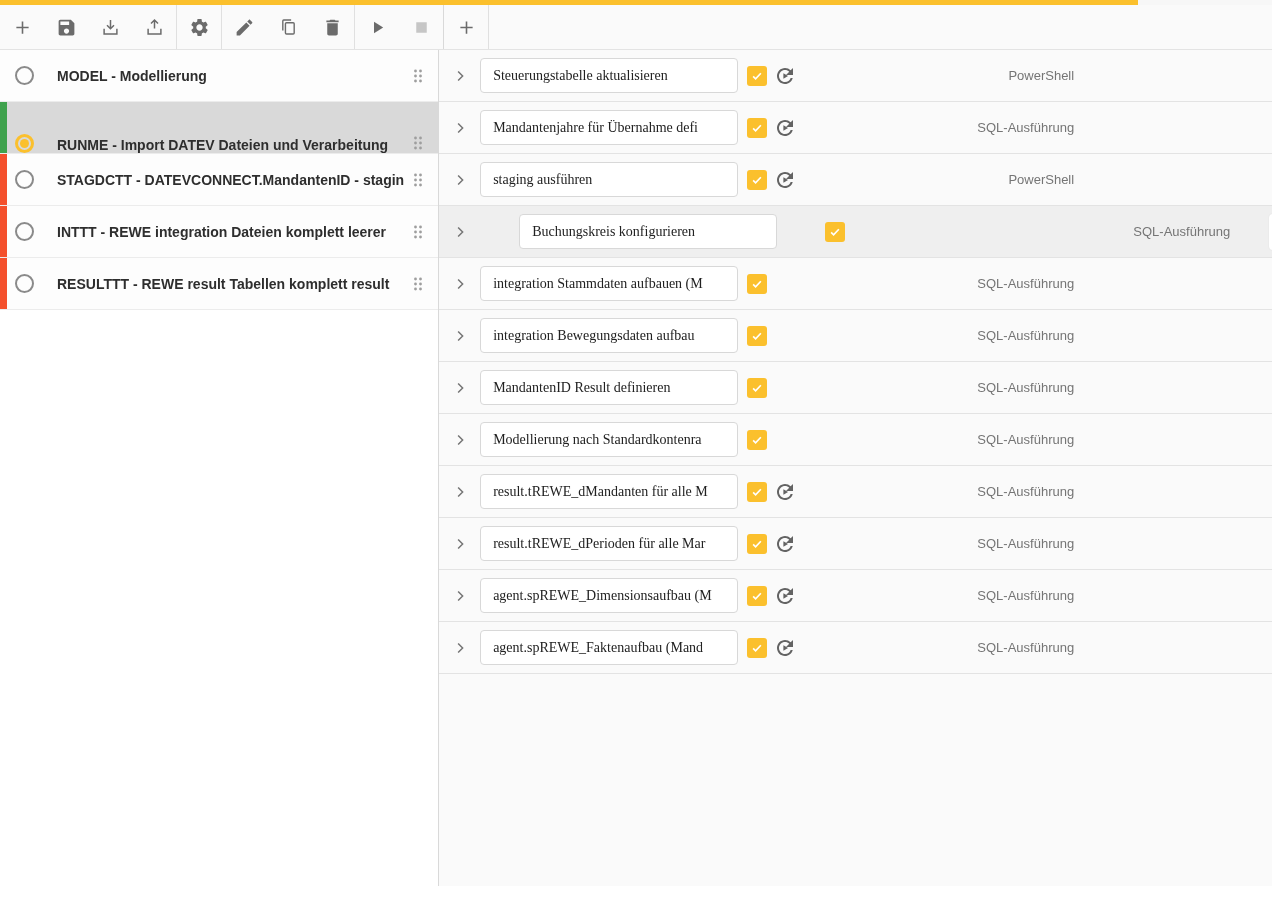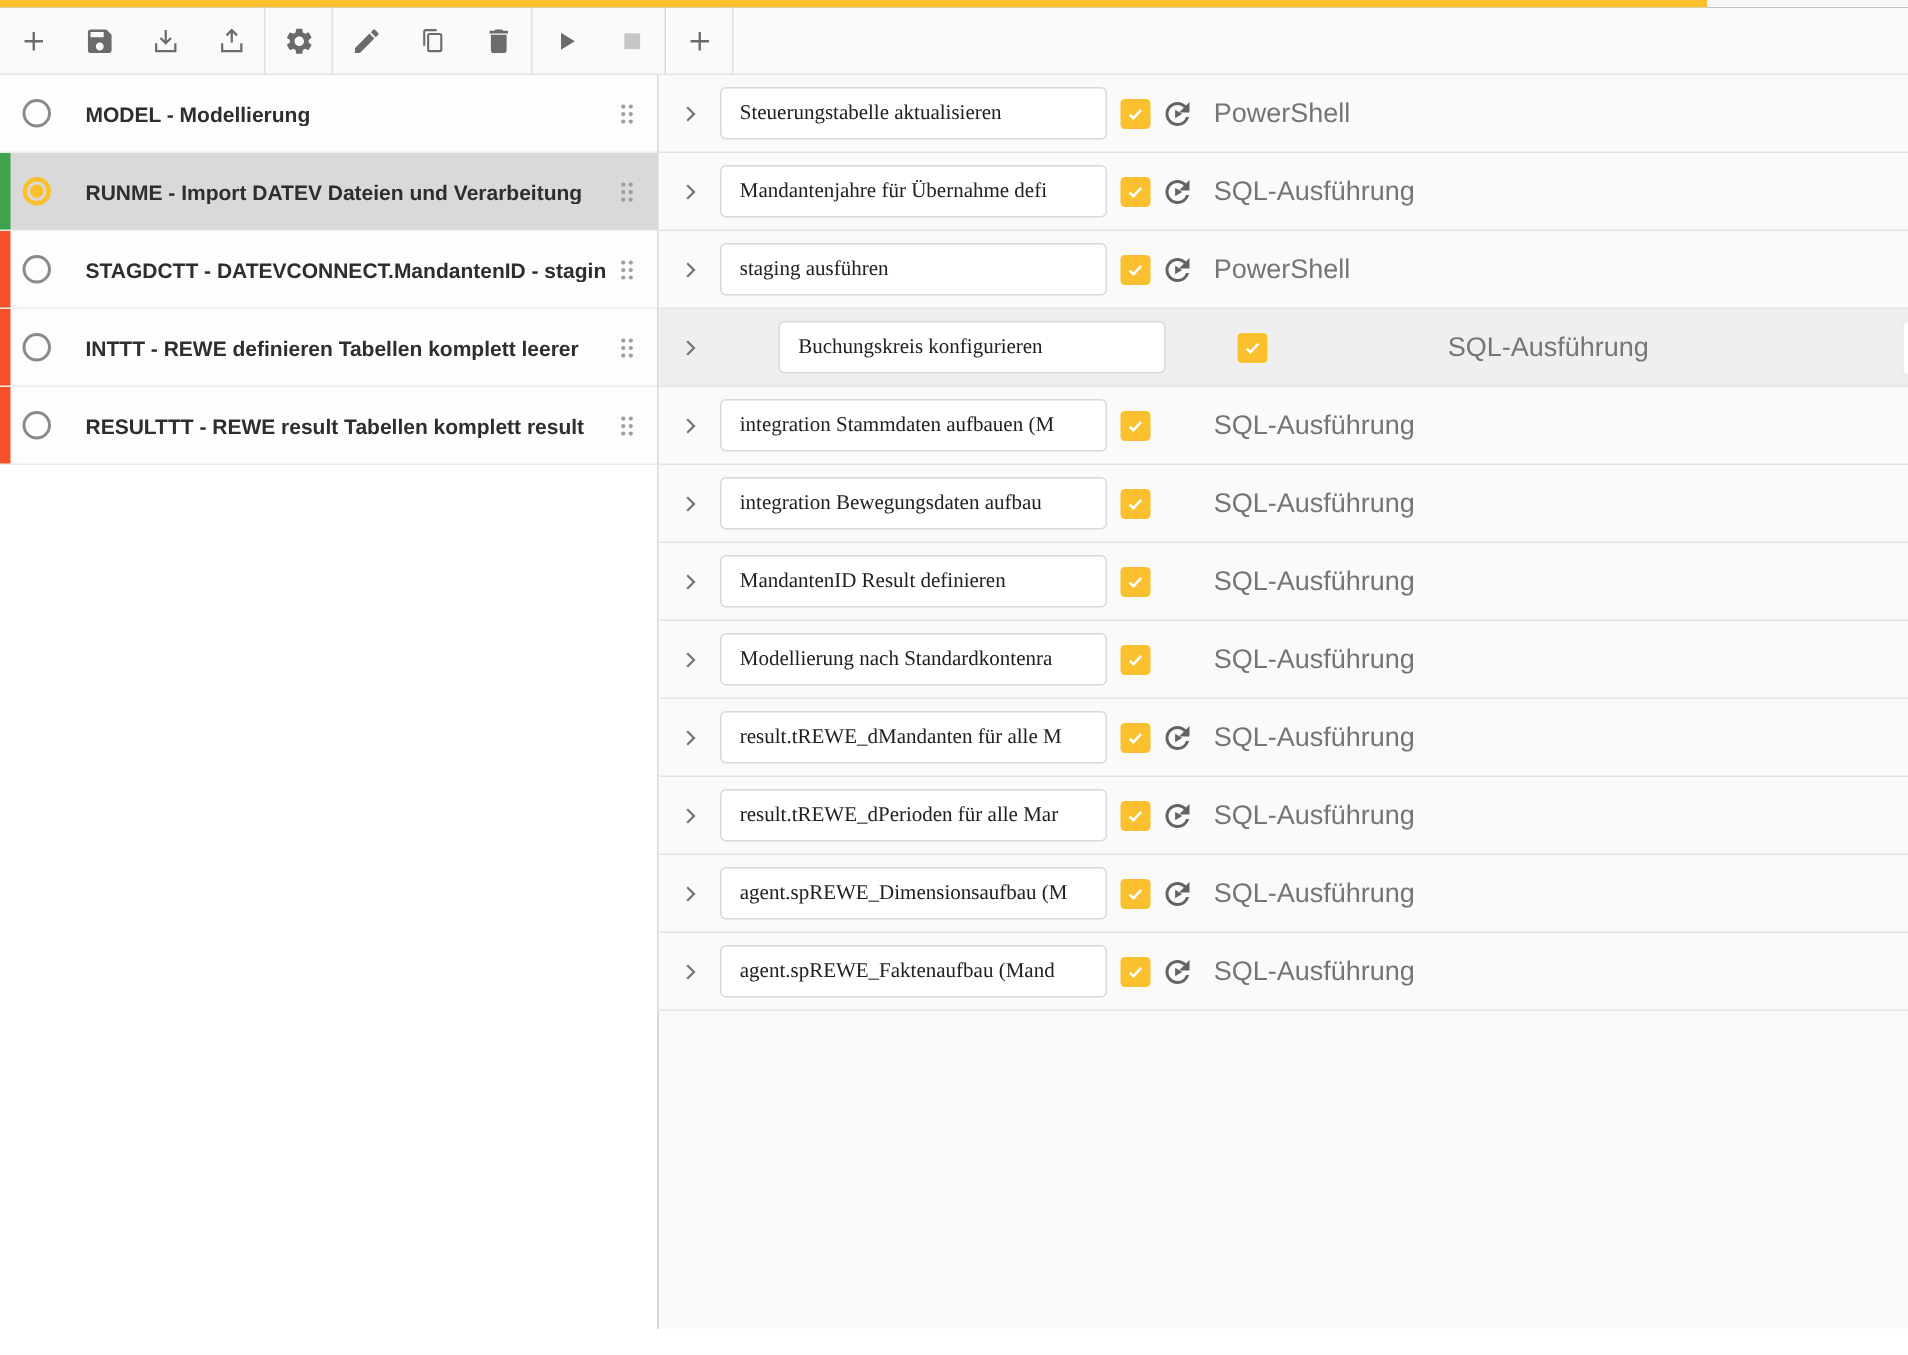--- a/index.html
+++ b/index.html
@@ -21,21 +21,21 @@
   .tb-panel-sep { width:1px; background:#d9d9d9; }
 
   
   .main { position:absolute; top:50px; left:0; right:0; bottom:0; display:flex; }
   .left-panel { width:448px; background:#fff; border-right:1px solid #d9d9d9; }
   .right-panel { flex:1; background:#fafafa; }
 
   
   .job-row { position:relative; height:52px; display:flex; align-items:center;
              background:#fdfdfd; border-bottom:1px solid #ececec; cursor:pointer; }
-  .job-row.selected { background:#d9d9d9; }
+  .job-row.selected { background:#d9d9d9;align-items:flex-end; }
   .stripe { position:absolute; left:0; top:0; bottom:0; width:7px; background:transparent; }
   .status-green .stripe { background:var(--status-green); }
   .status-red .stripe { background:var(--status-red); }
   .radio { flex:none; width:19px; height:19px; margin-left:15px; border-radius:50%;
            border:2px solid #8a8a8a; background:transparent; }
   .radio.on { border:3px solid var(--accent); display:flex; align-items:center; justify-content:center; }
   .radio.on::after { content:""; width:9px; height:9px; border-radius:50%; background:var(--accent); }
   .job-label { flex:1; margin-left:23px; font-size:14px; font-weight:600; color:#2e2e2e;
                white-space:nowrap; overflow:hidden; }
   .drag { flex:none; width:20px; height:20px; color:#9e9e9e; margin:0 10px 0 4px; cursor:grab; }
@@ -49,21 +49,21 @@
               display:flex; align-items:center; justify-content:center; cursor:pointer; }
   .chev-btn svg { width:18px; height:18px; }
   .task-input { flex:none; width:258px; height:35px; margin-left:6px; border:1px solid #d8d8d8;
                 border-radius:4px; background:#fff; padding:0 12px; font-size:14px; color:#212121;
                 font-family:Liberation Serif, serif; outline:none; }
   .checkbox { flex:none; width:20px; height:20px; margin-left:9px; border-radius:3px;
               background:var(--accent); display:flex; align-items:center; justify-content:center; cursor:pointer; }
   .checkbox svg { width:14px; height:14px; }
   .repeat { flex:none; width:24px; height:24px; margin-left:6px; color:#636363; cursor:pointer; }
   .repeat svg { width:24px; height:24px; }
-  .task-type { flex:none; width:265px; margin-left:12px; text-align:left; font-size:18px;
+  .task-type { flex:none; width:265px; margin-left:12px; text-align:right; font-size:13px;
                color:#757575; white-space:nowrap; overflow:hidden; }
   .actions { margin-left:auto; display:flex; gap:4px; }
   .act-btn { width:46px; height:36px; border:none; border-radius:4px; background:#fff;
              box-shadow:0 0 2px rgba(0,0,0,0.07); color:#6b6b6b; display:flex; align-items:center;
              justify-content:center; cursor:pointer; }
   .act-btn svg { width:19px; height:19px; }
 </style>
 </head>
 <body>
 
@@ -221,21 +221,21 @@
         <div class="radio"></div>
         <div class="job-label">STAGDCTT - DATEVCONNECT.MandantenID - stagin</div>
         <div class="drag"><svg>
               <use href="#i-drag"></use>
             </svg></div>
       </div>
 
       <div class="job-row status-red">
         <div class="stripe"></div>
         <div class="radio"></div>
-        <div class="job-label">INTTT - REWE definieren Tabellen komplett leerer</div>
+        <div class="job-label">INTTT - REWE integration Dateien komplett leerer</div>
         <div class="drag"><svg>
               <use href="#i-drag"></use>
             </svg></div>
       </div>
 
       <div class="job-row status-red">
         <div class="stripe"></div>
         <div class="radio"></div>
         <div class="job-label">RESULTTT - REWE result Tabellen komplett result</div>
         <div class="drag"><svg>

